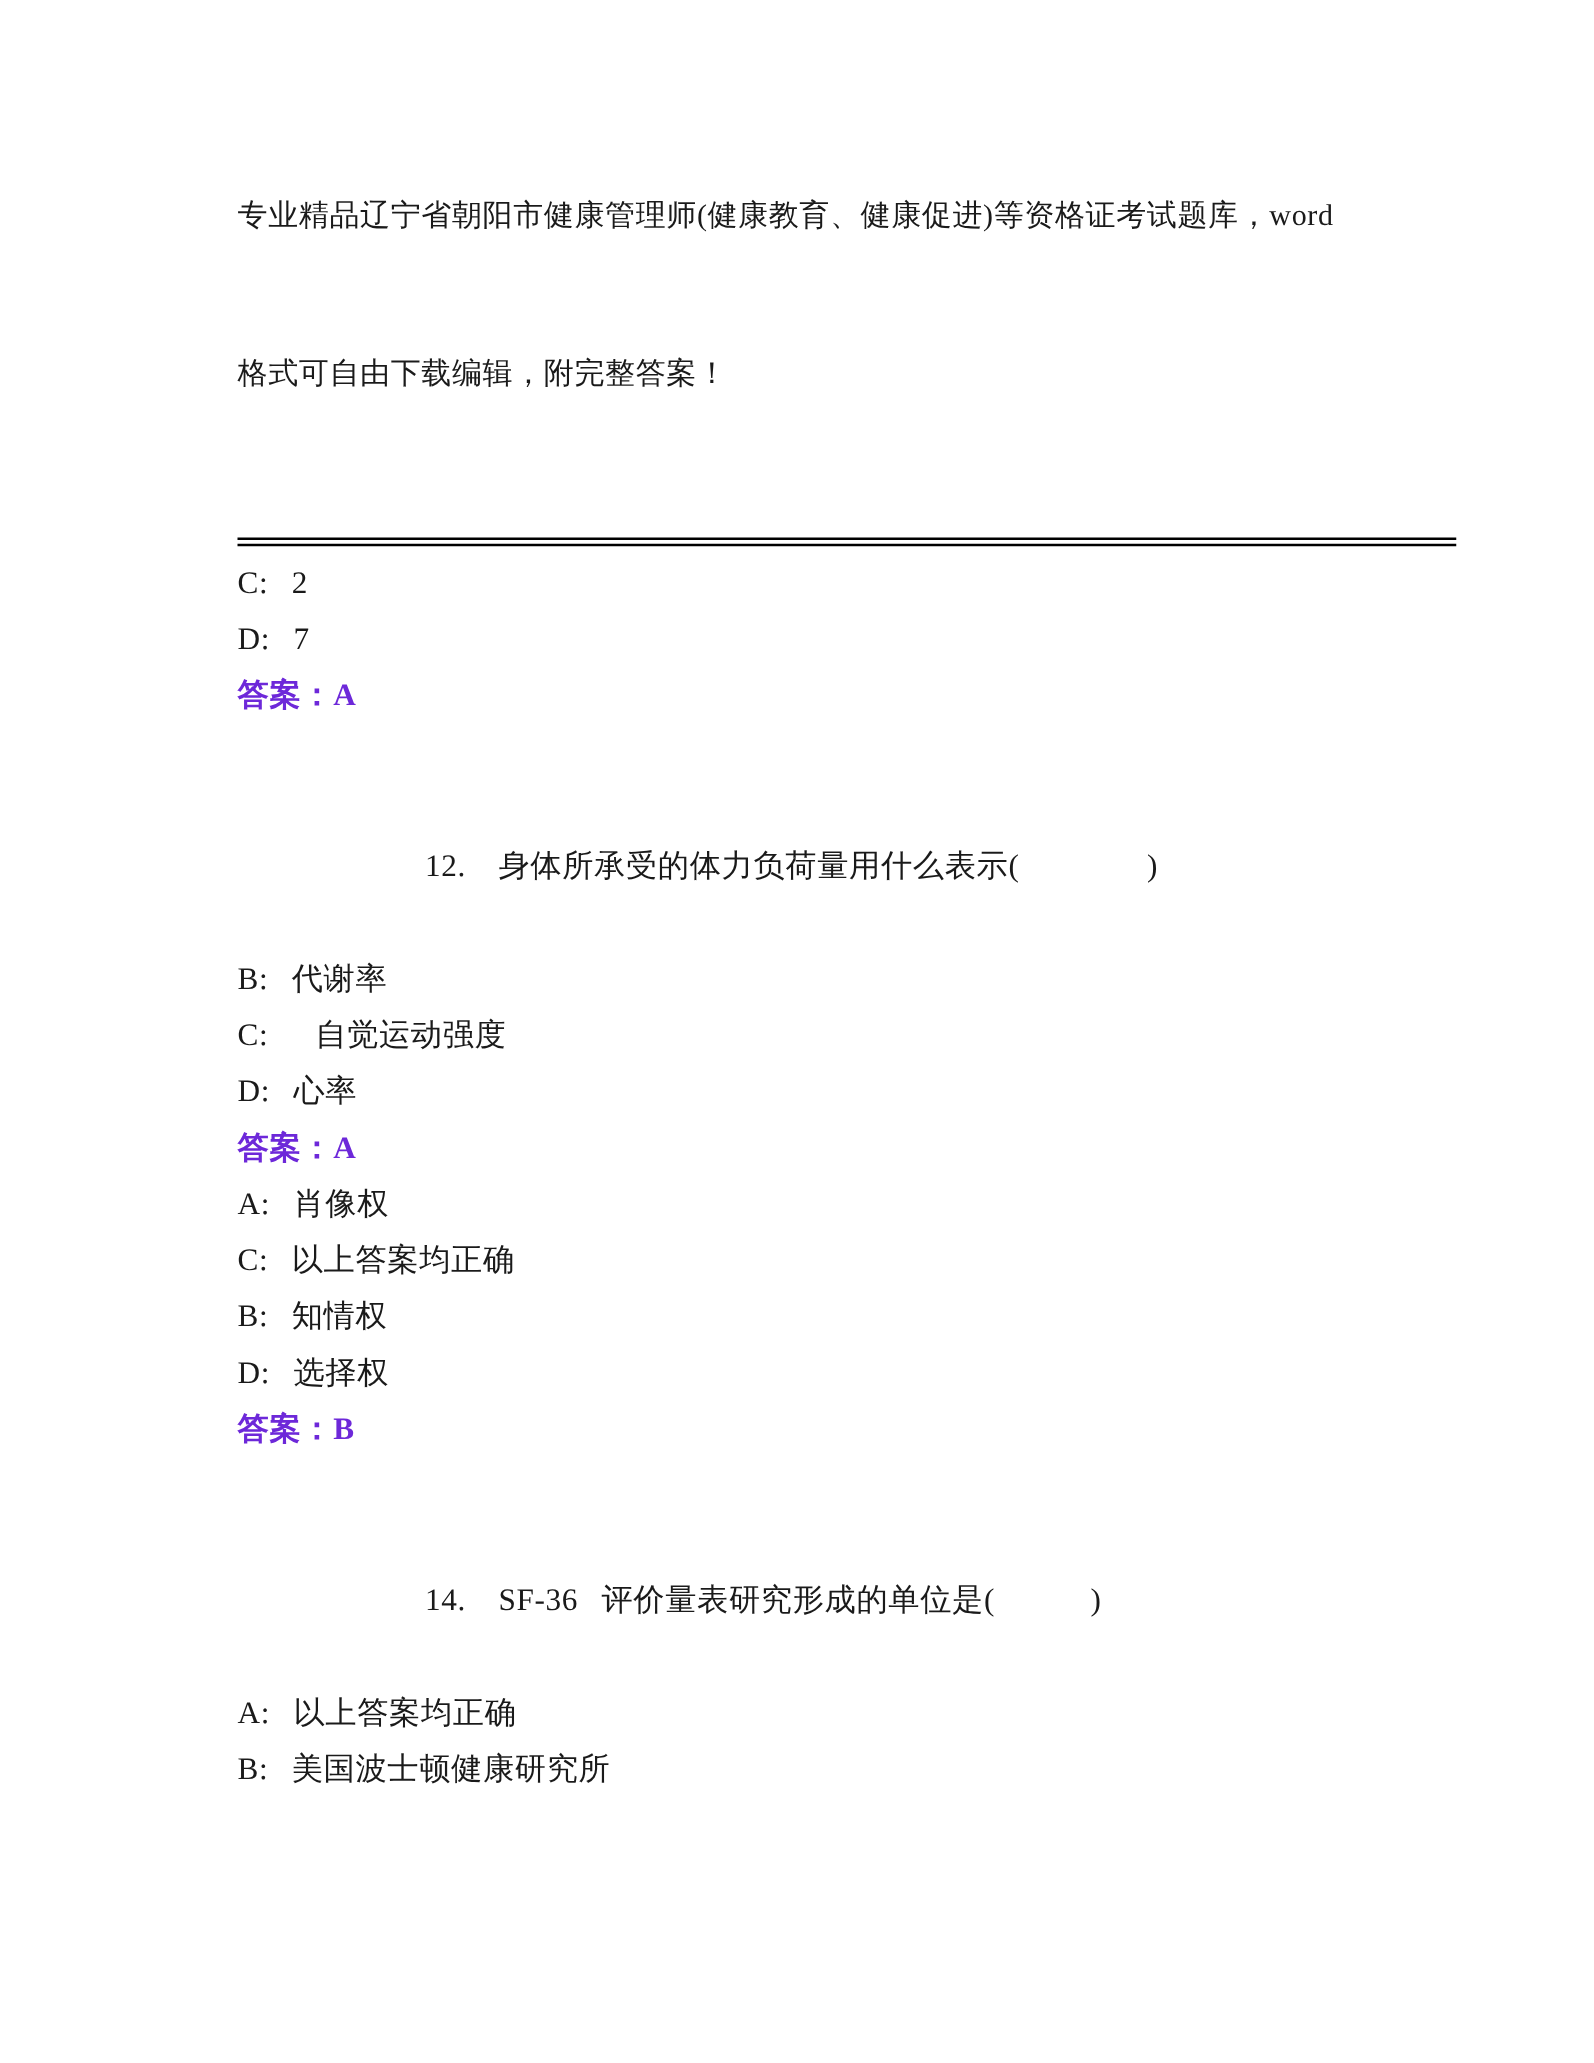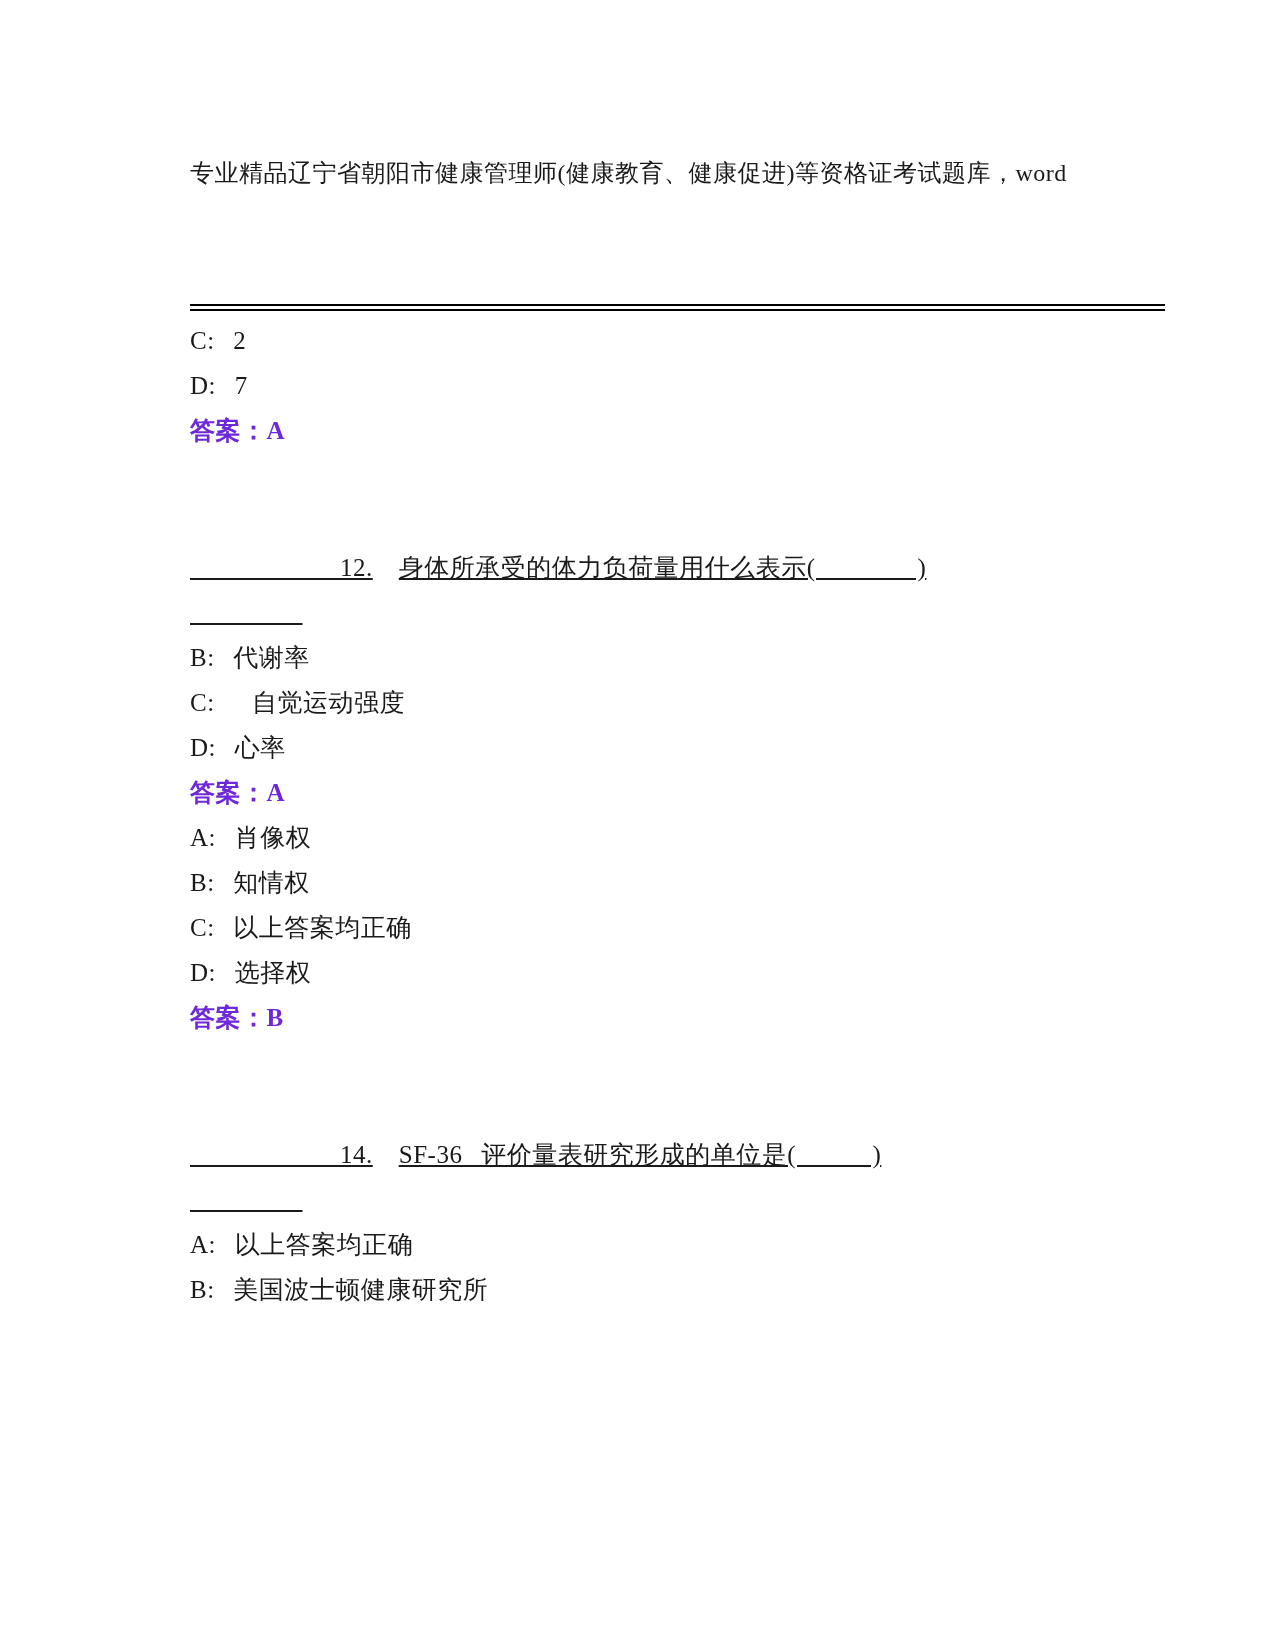--- a/index.html
+++ b/index.html
@@ -41,38 +41,38 @@
     color: #1a1a1a;
   }
   .line {
     line-height: 45px;
     white-space: pre-wrap;
     word-spacing: 12px;
     letter-spacing: 0.5px;
   }
   .stem {
     margin-top: 47px;
-    text-decoration: underline;
   }
   .qnum {
     margin-right: 26px;
   }
   .answer {
     font-weight: bold;
     color: #6d28d9;
     word-spacing: 6px;
   }
 </style>
 </head>
 <body>
 
 <div class="page">
 
   <div class="header">
     <div class="header-line">专业精品辽宁省朝阳市健康管理师(健康教育、健康促进)等资格证考试题库，word</div>
+    <div class="header-line">格式可自由下载编辑，附完整答案！</div>
   </div>
 
   <div class="separator"></div>
 
   <div class="content">
 
     <div class="line option">C: 2</div>
     <div class="line option">D: 7</div>
     <div class="line answer">答案：A</div>
 
@@ -81,22 +81,22 @@
         <span class="qnum">12.</span><span>身体所承受的体力负荷量用什么表示(　　　　)</span>
       </div>
       <div class="line option">B: 代谢率</div>
       <div class="line option">C:  自觉运动强度</div>
       <div class="line option">D: 心率</div>
       <div class="line answer">答案：A</div>
     </section>
 
     <section class="question">
       <div class="line option">A: 肖像权</div>
+      <div class="line option">C: 以上答案均正确</div>
       <div class="line option">B: 知情权</div>
-      <div class="line option">C: 以上答案均正确</div>
       <div class="line option">D: 选择权</div>
       <div class="line answer">答案：B</div>
     </section>
 
     <section class="question">
       <div class="line stem">
         <span class="qnum">14.</span><span>SF-36 评价量表研究形成的单位是(　　　)</span>
       </div>
       <div class="line option">A: 以上答案均正确</div>
       <div class="line option">B: 美国波士顿健康研究所</div>

